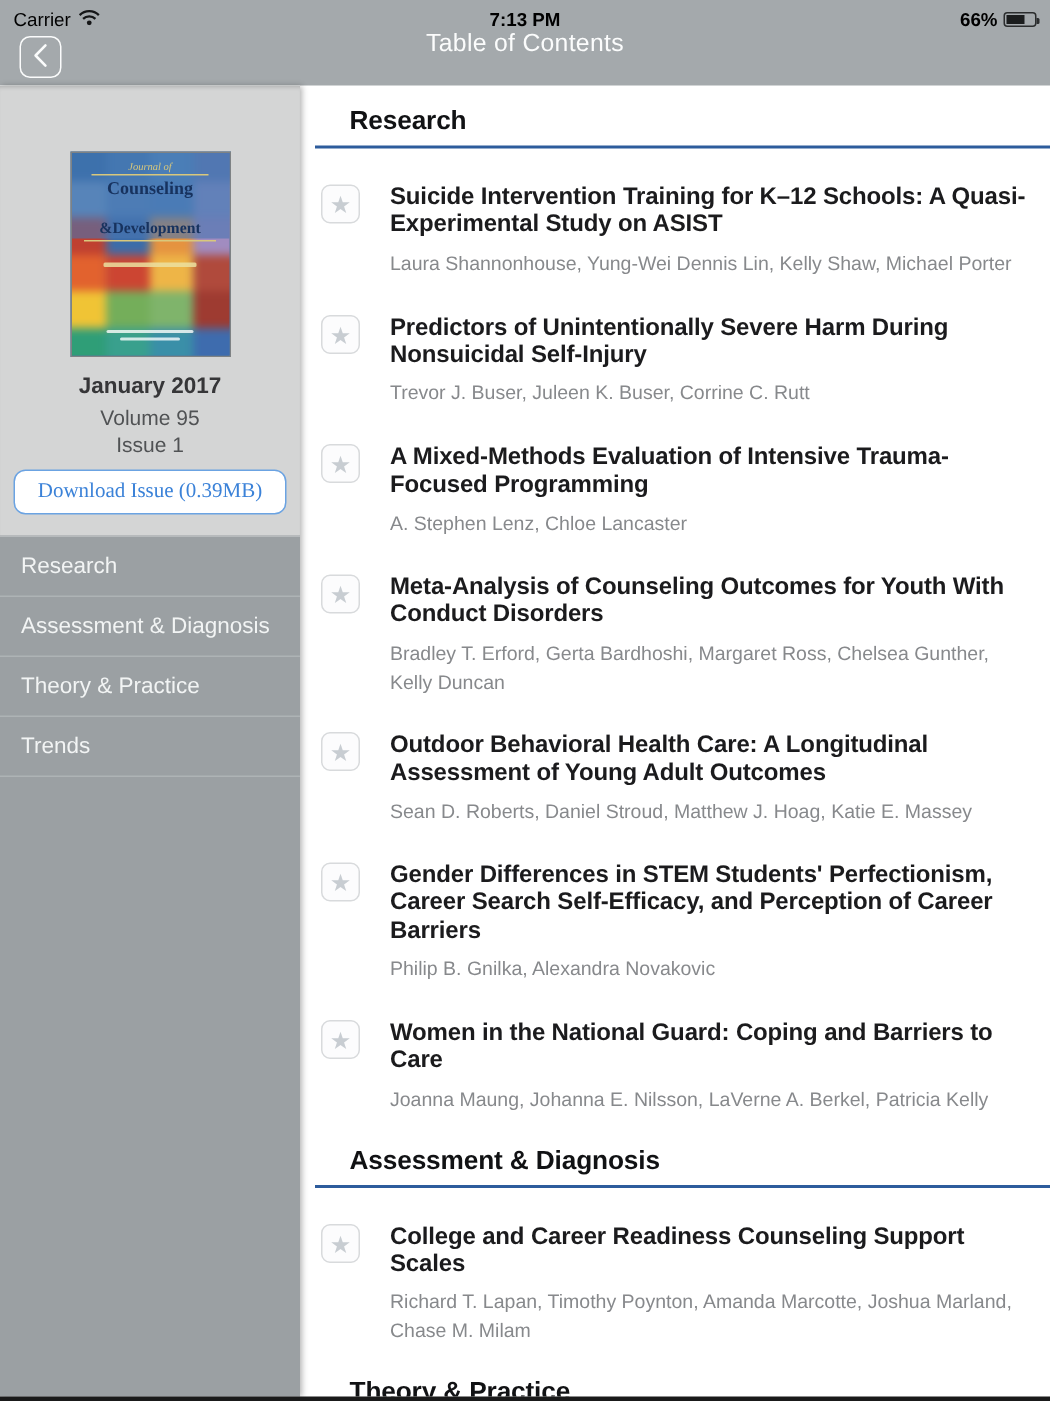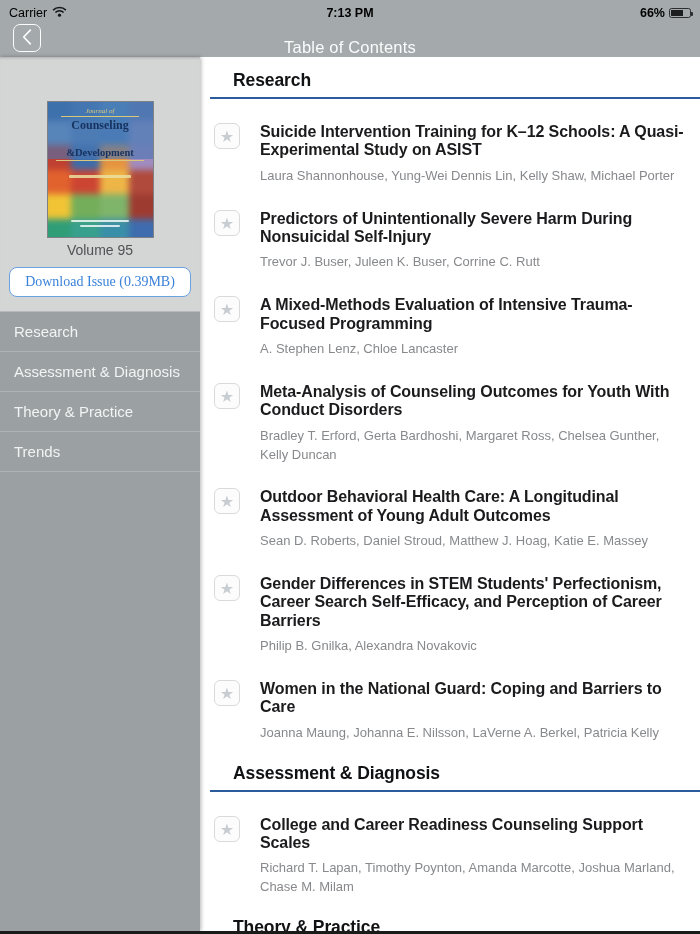--- a/index.html
+++ b/index.html
@@ -9,21 +9,21 @@
   
   .statusbar{position:relative;height:20px;background:#a4a9ac;display:flex;align-items:flex-end;justify-content:space-between;padding:0 9px;font-size:12.5px;color:#000;}
   .sb-left{display:flex;align-items:center;gap:5px;}
   .sb-time{position:absolute;left:0;right:0;text-align:center;font-weight:bold;}
   .sb-right{display:flex;align-items:center;gap:4px;font-weight:bold;}
   .battery{position:relative;width:22px;height:10px;border:1px solid #2b2d2e;border-radius:2.5px;padding:1px;box-sizing:border-box;background:#a4a9ac;}
   .battery .fill{height:100%;width:66%;background:#1b1d1e;}
   .battery:after{content:"";position:absolute;right:-3px;top:2.5px;width:2px;height:4px;background:#2b2d2e;border-radius:0 1px 1px 0;}
 
   
-  .navbar{position:relative;height:37px;background:#a4a9ac;display:flex;align-items:flex-end;justify-content:center;}
+  .navbar{position:relative;height:37px;background:#a4a9ac;display:flex;align-items:flex-start;justify-content:center;}
   .back-button{position:absolute;left:13px;top:4px;width:28px;height:28px;border:1.6px solid #fbfcfc;border-radius:7px;background:transparent;display:flex;align-items:center;justify-content:center;cursor:pointer;padding:0;}
   .nav-title{color:#fbfcfc;font-size:16.5px;letter-spacing:.2px;}
 
   
   .main{display:flex;height:874px;}
   .sidebar{width:200px;flex:0 0 200px;background:#d4d5d5;display:flex;flex-direction:column;position:relative;z-index:2;box-shadow:1px 0 4px rgba(0,0,0,.30), inset 0 3px 3px -2px rgba(0,0,0,.18);}
   .content{flex:1;background:#fff;overflow:hidden;}
 
   
   .cover{width:105px;height:135px;margin:44px auto 0;position:relative;overflow:hidden;border:1px solid #7e8284;background:#3b6fa9;}
@@ -130,21 +130,23 @@
           <div class="cover-title1">Counseling</div>
           <div class="cover-title2">&amp;Development</div>
           <div class="cover-issueline"></div>
         </div>
         <div class="cover-footlines">
           <div class="fl1"></div>
             <div class="fl2"></div>
         </div>
       </div>
 
+      <div class="issue-date">January 2017</div>
       <div class="issue-volume">Volume 95</div>
+      <div class="issue-number">Issue 1</div>
       <button class="download-button">Download Issue (0.39MB)</button>
 
       <nav class="menu" id="menu">
           <div class="menu-item">Research</div>
           <div class="menu-item">Assessment &amp; Diagnosis</div>
           <div class="menu-item">Theory &amp; Practice</div>
           <div class="menu-item">Trends</div>
         </nav>
     </aside>
 

